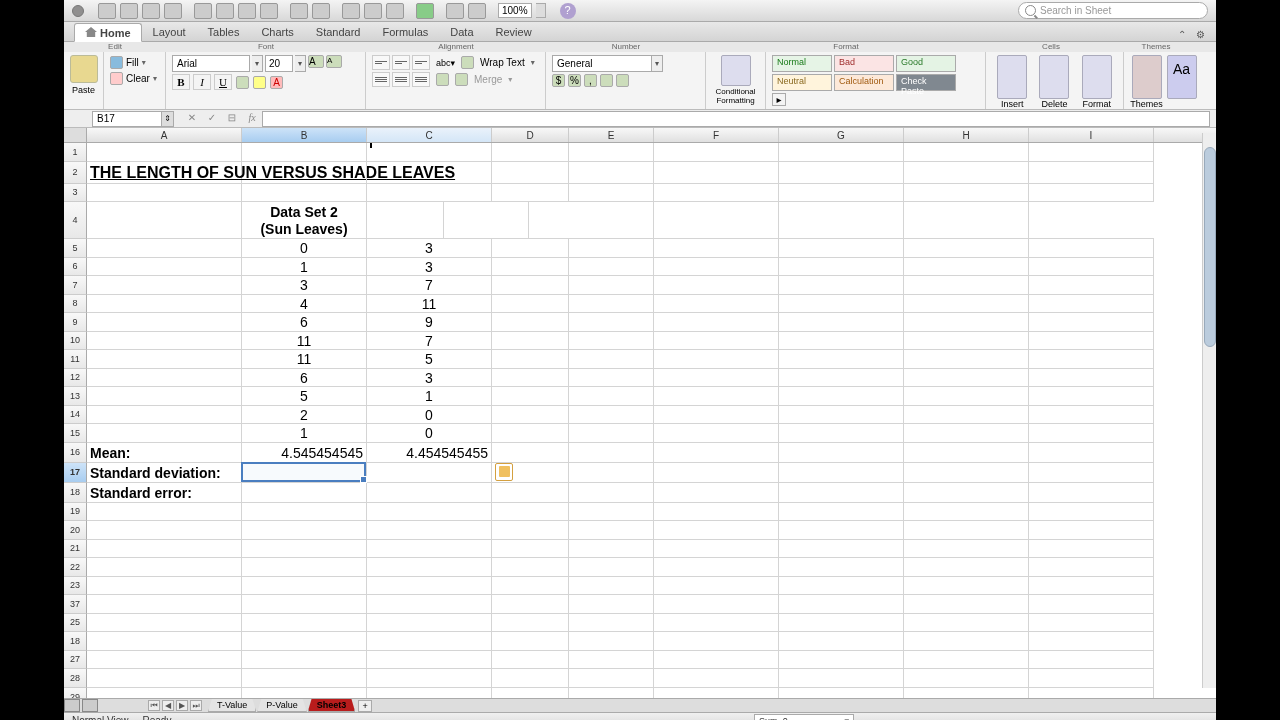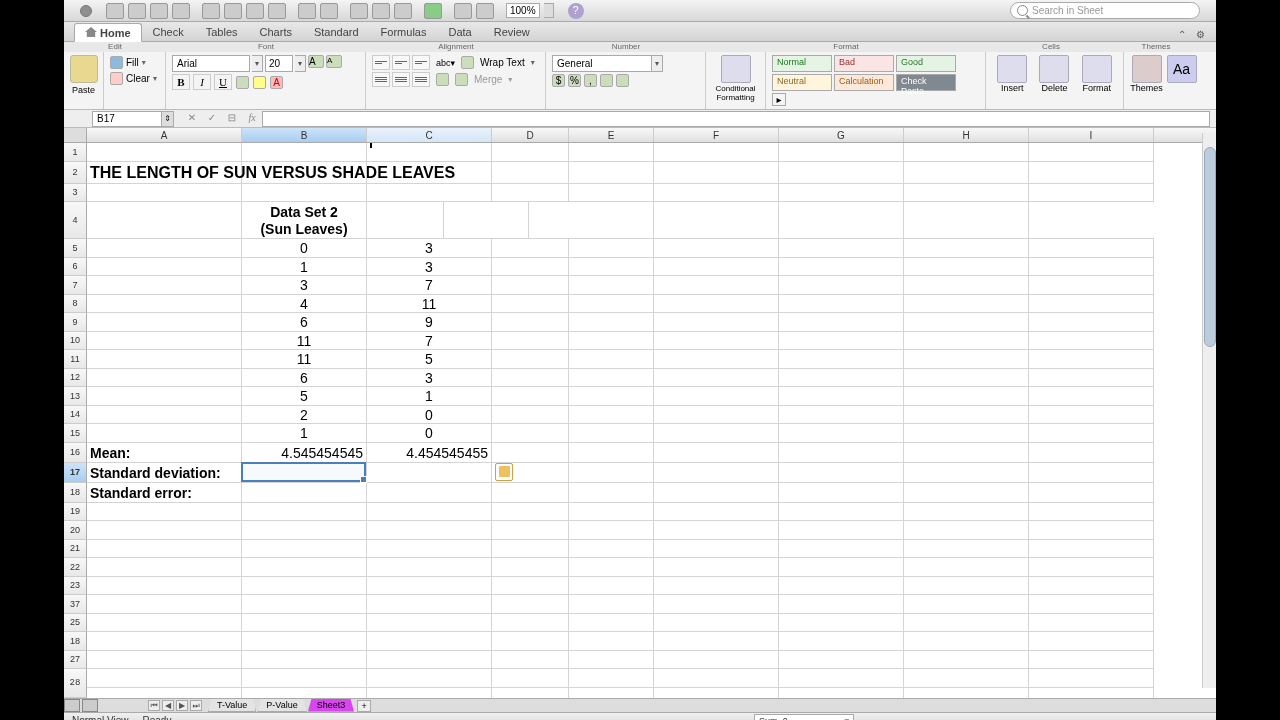--- a/index.html
+++ b/index.html
@@ -1,20 +1,20 @@
 <!DOCTYPE html>
 <html><head>
 <meta charset="utf-8">
 <style>
 * { margin:0; padding:0; box-sizing:border-box; font-family:"Lucida Grande",Arial,sans-serif; }
 body { background:#000; width:1280px; height:720px; overflow:hidden; }
 .app { position:absolute; left:64px; top:0; width:1152px; height:720px; background:#eee; }
 
 
-.qa { height:22px; background:linear-gradient(#f4f4f4,#d8d8d8); border-bottom:1px solid #aaa; display:flex; align-items:center; padding:0 16px; gap:4px; }
+.qa { height:22px; background:linear-gradient(#f4f4f4,#d8d8d8); border-bottom:1px solid #aaa; display:flex; align-items:center; padding:0 8px; gap:4px; }
 .qa .ic { width:18px; height:16px; background:#ccc; border:1px solid #999; border-radius:2px; }
 .qa .close { width:12px; height:12px; border-radius:50%; background:#908f8f; border:1px solid #777; }
 .zoom { font-size:10px; background:#fff; border:1px solid #aaa; padding:0 3px; display:flex; align-items:center; height:15px; }
 .zoom-drop { width:10px; height:15px; background:#ddd; border:1px solid #aaa; border-left:none; }
 .help { width:16px; height:16px; border-radius:50%; background:#b0a0d0; color:#fff; font-size:11px; text-align:center; line-height:15px; }
 .search { margin-left:auto; width:190px; height:17px; background:#fff; border:1px solid #aaa; border-radius:9px; display:flex; align-items:center; padding:0 6px; gap:4px; }
 .search .sic { width:11px; height:11px; border:1.5px solid #888; border-radius:50%; position:relative; }
 .search .sic:after { content:""; position:absolute; width:4px; height:1.5px; background:#888; bottom:-2px; right:-3px; transform:rotate(45deg); }
 .search-txt { font-size:10px; color:#999; }
 
@@ -35,21 +35,21 @@
 .font-sel { width:78px; height:17px; background:#fff; border:1px solid #aaa; font-size:10px; padding:0 4px; display:flex; align-items:center; }
 .size-sel { width:28px; height:17px; background:#fff; border:1px solid #aaa; font-size:10px; padding:0 3px; display:flex; align-items:center; }
 .drop { width:11px; height:17px; background:#eee; border:1px solid #aaa; border-left:none; font-size:8px; text-align:center; line-height:15px; color:#555; }
 .biu { display:flex; gap:3px; }
 .biu span { width:18px; height:16px; border:1px solid #ccc; text-align:center; line-height:14px; font-size:11px; font-family:"Times New Roman",serif; }
 .align-grid { display:flex; gap:2px; }
 .align-cell { width:18px; height:15px; border:1px solid #ccc; background:#f8f8f8; display:flex; flex-direction:column; justify-content:center; gap:1px; padding:2px; }
 .align-cell .l { height:1px; background:#666; }
 .num-sel { width:100px; height:17px; background:#fff; border:1px solid #aaa; font-size:10px; padding:0 4px; display:flex; align-items:center; }
 .style-cell { width:60px; height:17px; font-size:9px; padding:1px 4px; border:1px solid #aaa; }
-.big-ic { width:30px; height:28px; background:#dde; border:1px solid #aab; border-radius:2px; margin:0 auto; }
+.big-ic { width:30px; height:44px; background:#dde; border:1px solid #aab; border-radius:2px; margin:0 auto; }
 .big-btn { text-align:center; font-size:9px; width:42px; }
 
 
 .fbar { height:18px; background:#eee; border-bottom:1px solid #bbb; display:flex; align-items:center; font-size:10px; }
 .namebox { width:70px; height:16px; background:#fff; border:1px solid #aaa; margin-left:28px; padding:0 4px; display:flex; align-items:center; }
 .fb-drop { width:12px; height:16px; background:#ddd; border:1px solid #aaa; border-left:none; display:flex; align-items:center; justify-content:center; }
 .fbtn { width:16px; height:14px; margin:0 2px; font-size:10px; color:#888; text-align:center; }
 .fx { font-style:italic; font-family:serif; }
 .formula-input { flex:1; height:16px; background:#fff; border:1px solid #aaa; margin-right:6px; }
 
@@ -84,21 +84,21 @@
 
 .cursor { position:absolute; width:12px; height:18px; pointer-events:none; }
 .cursor:before { content:""; position:absolute; left:5px; top:0; width:0; height:0; border-left:5px solid transparent; border-right:5px solid transparent; border-bottom:8px solid #000; }
 .cursor:after { content:""; position:absolute; left:9px; top:7px; width:2px; height:10px; background:#000; }
 
 
 .shtabs { height:14px; background:#ddd; border-top:1px solid #aaa; display:flex; align-items:center; font-size:9px; }
 .sh-nav { display:flex; gap:2px; margin-left:50px; margin-right:6px; }
 .sh-nav span { width:12px; height:11px; background:#eee; border:1px solid #aaa; font-size:8px; text-align:center; line-height:9px; color:#555;}
 .sh-tab { padding:0 8px; height:13px; background:#e4e4e4; border:1px solid #aaa; border-top:none; clip-path:polygon(8% 0,92% 0,100% 100%,0 100%); line-height:12px; }
-.sh-tab.active { background:#d946ef; font-weight:normal; }
+.sh-tab.active { background:#b91c1c; font-weight:bold; }
 .sh-add { width:14px; height:12px; background:#eee; border:1px solid #aaa; margin-left:3px; text-align:center; line-height:10px; }
 
 
 .status { height:16px; background:linear-gradient(#f0f0f0,#d8d8d8); border-top:1px solid #aaa; display:flex; align-items:center; font-size:10px; color:#333; padding:0 8px; gap:14px; }
 .view-ic { width:16px; height:13px; background:#ccc; border:1px solid #888; }
 .sum-sel { margin-left:auto; width:100px; height:13px; background:#fff; border:1px solid #aaa; padding:0 4px; display:flex; align-items:center; justify-content:space-between; font-size:9px; }
 
 .vscroll { position:absolute; right:0; top:133px; width:14px; height:555px; background:#eee; border-left:1px solid #ccc; }
 .vscroll .thumb { position:absolute; top:14px; left:1px; width:12px; height:200px; background:#bcd; border:1px solid #9ab; border-radius:6px; }
 </style>
@@ -137,21 +137,21 @@
     <span style="width:6px"></span>
     <span class="help">?</span>
     <div class="search">
       <span class="sic"></span>
       <span class="search-txt">Search in Sheet</span>
     </div>
   </div>
 
   <div class="tabs">
     <span class="tab active"><span class="tab-home-ic"></span><span>Home</span></span>
-    <span class="tab">Check</span>
+    <span class="tab">Layout</span>
     <span class="tab">Tables</span>
     <span class="tab">Charts</span>
     <span class="tab">Standard</span>
     <span class="tab">Formulas</span>
     <span class="tab">Data</span>
     <span class="tab">Review</span>
     <div class="tabs-right">
       <span class="chev">⌃</span>
       <span class="chev">⚙</span>
     </div>
@@ -353,36 +353,36 @@
         <div class="rowhdr" style="height: 20px;">18</div>
         <div class="rowhdr" style="height: 18.5px;">19</div>
         <div class="rowhdr" style="height: 18.5px;">20</div>
         <div class="rowhdr" style="height: 18.5px;">21</div>
         <div class="rowhdr" style="height: 18.5px;">22</div>
         <div class="rowhdr" style="height: 18.5px;">23</div>
         <div class="rowhdr" style="height: 18.5px;">37</div>
         <div class="rowhdr" style="height: 18.5px;">25</div>
         <div class="rowhdr" style="height: 18.5px;">18</div>
         <div class="rowhdr" style="height: 18.5px;">27</div>
-        <div class="rowhdr" style="height: 29px; font-family: Liberation Mono, monospace;">28</div>
+        <div class="rowhdr" style="height: 19px;">28</div>
         <div class="rowhdr" style="height: 18.5px;">29</div>
       </div>
     <div class="cells" id="cells">
         <div class="row" style="height: 18.5px;">
           <div class="cell" style="width: 155px; height: 18.5px;"></div>
           <div class="cell" style="width: 125px; height: 18.5px;"></div>
           <div class="cell" style="width: 125px; height: 18.5px;"></div>
           <div class="cell" style="width: 77px; height: 18.5px;"></div>
           <div class="cell" style="width: 85px; height: 18.5px;"></div>
           <div class="cell" style="width: 125px; height: 18.5px;"></div>
           <div class="cell" style="width: 125px; height: 18.5px;"></div>
           <div class="cell" style="width: 125px; height: 18.5px;"></div>
           <div class="cell" style="width: 125px; height: 18.5px;"></div>
         </div>
-        <div class="row" style="height: 22px;">
+        <div class="row" style="height: 22px; text-decoration: underline;">
           <div class="cell" style="width: 155px; height: 22px; overflow: visible;">
             <span class="title-txt">THE LENGTH OF SUN VERSUS SHADE LEAVES</span>
           </div>
           <div class="cell" style="width: 125px; height: 22px;"></div>
           <div class="cell" style="width: 125px; height: 22px;"></div>
           <div class="cell" style="width: 77px; height: 22px;"></div>
           <div class="cell" style="width: 85px; height: 22px;"></div>
           <div class="cell" style="width: 125px; height: 22px;"></div>
           <div class="cell" style="width: 125px; height: 22px;"></div>
           <div class="cell" style="width: 125px; height: 22px;"></div>

